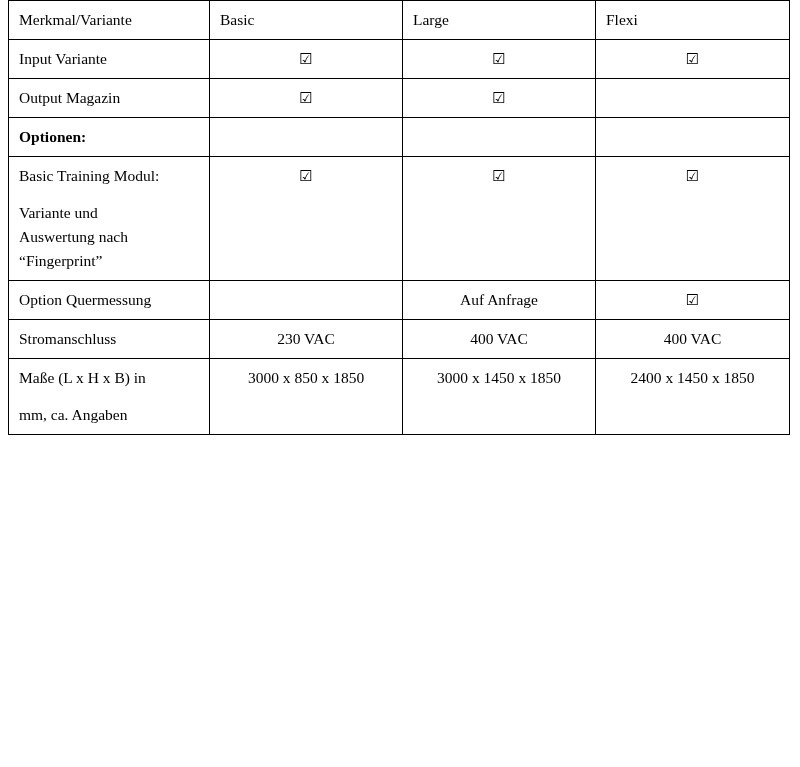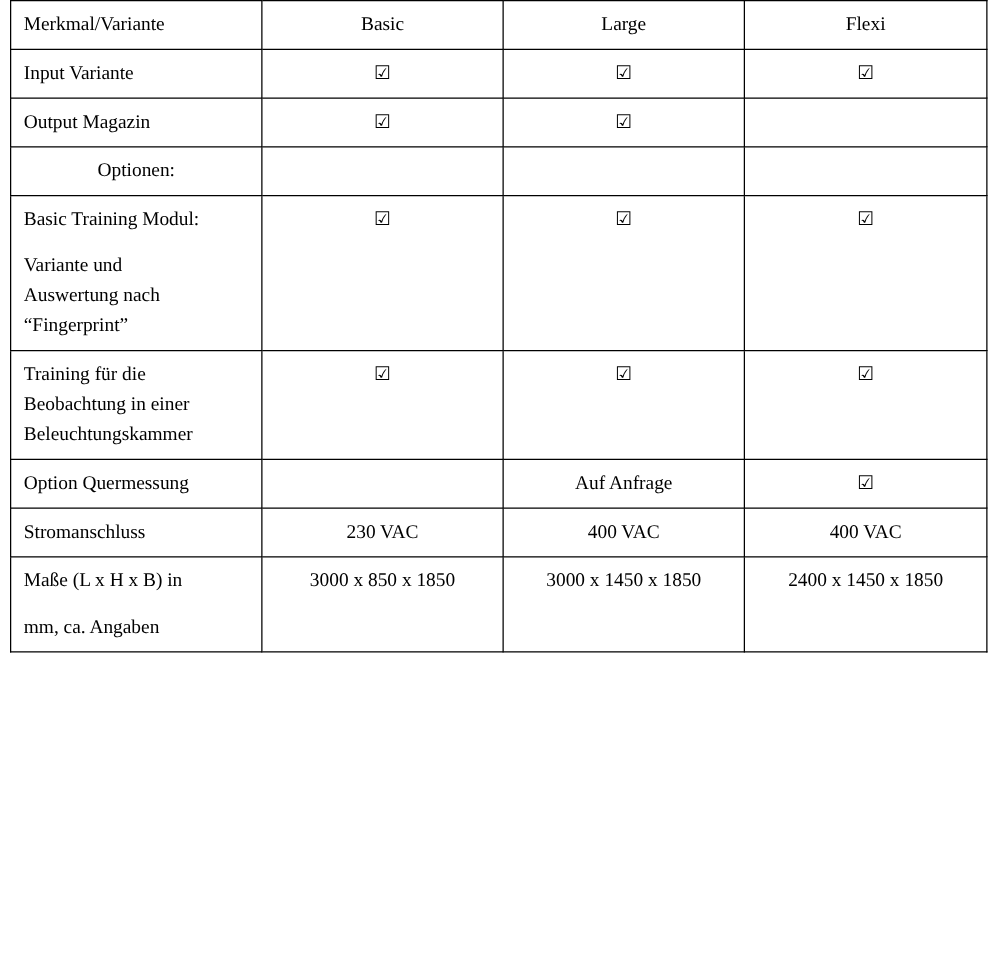--- a/index.html
+++ b/index.html
@@ -37,26 +37,25 @@
     padding: 7px 10px 7px 10px;
     font-size: 15.5px;
     line-height: 1.55;
   }
   td.center {
     text-align: center;
     padding-left: 4px;
     padding-right: 4px;
   }
   td.head {
-    text-align: center;
   }
   td.head.first {
     text-align: left;
   }
-  .bold { font-weight: normal; text-align: center; }
+  .bold { font-weight: bold; }
   .chk {
     font-family: "DejaVu Sans", sans-serif;
     font-size: 15px;
     line-height: 1.2;
   }
   .cellline { display: block; }
   .gap { display: block; height: 13px; }
 </style>
 </head>
 <body>
@@ -107,30 +106,20 @@
             <span class="cellline">Variante und</span>
             <span class="cellline">Auswertung nach</span>
             <span class="cellline">“Fingerprint”</span>
           </td>
           <td class="center"><span class="chk">☑</span></td>
           <td class="center"><span class="chk">☑</span></td>
           <td class="center"><span class="chk">☑</span></td>
         </tr>
         <tr>
           <td>
-            <span class="cellline">Training für die</span>
-            <span class="cellline">Beobachtung in einer</span>
-            <span class="cellline">Beleuchtungskammer</span>
-          </td>
-          <td class="center"><span class="chk">☑</span></td>
-          <td class="center"><span class="chk">☑</span></td>
-          <td class="center"><span class="chk">☑</span></td>
-        </tr>
-        <tr>
-          <td>
             <span class="cellline">Option Quermessung</span>
           </td>
           <td class="center"></td>
           <td class="center"><span>Auf Anfrage</span></td>
           <td class="center"><span class="chk">☑</span></td>
         </tr>
         <tr>
           <td>
             <span class="cellline">Stromanschluss</span>
           </td>

